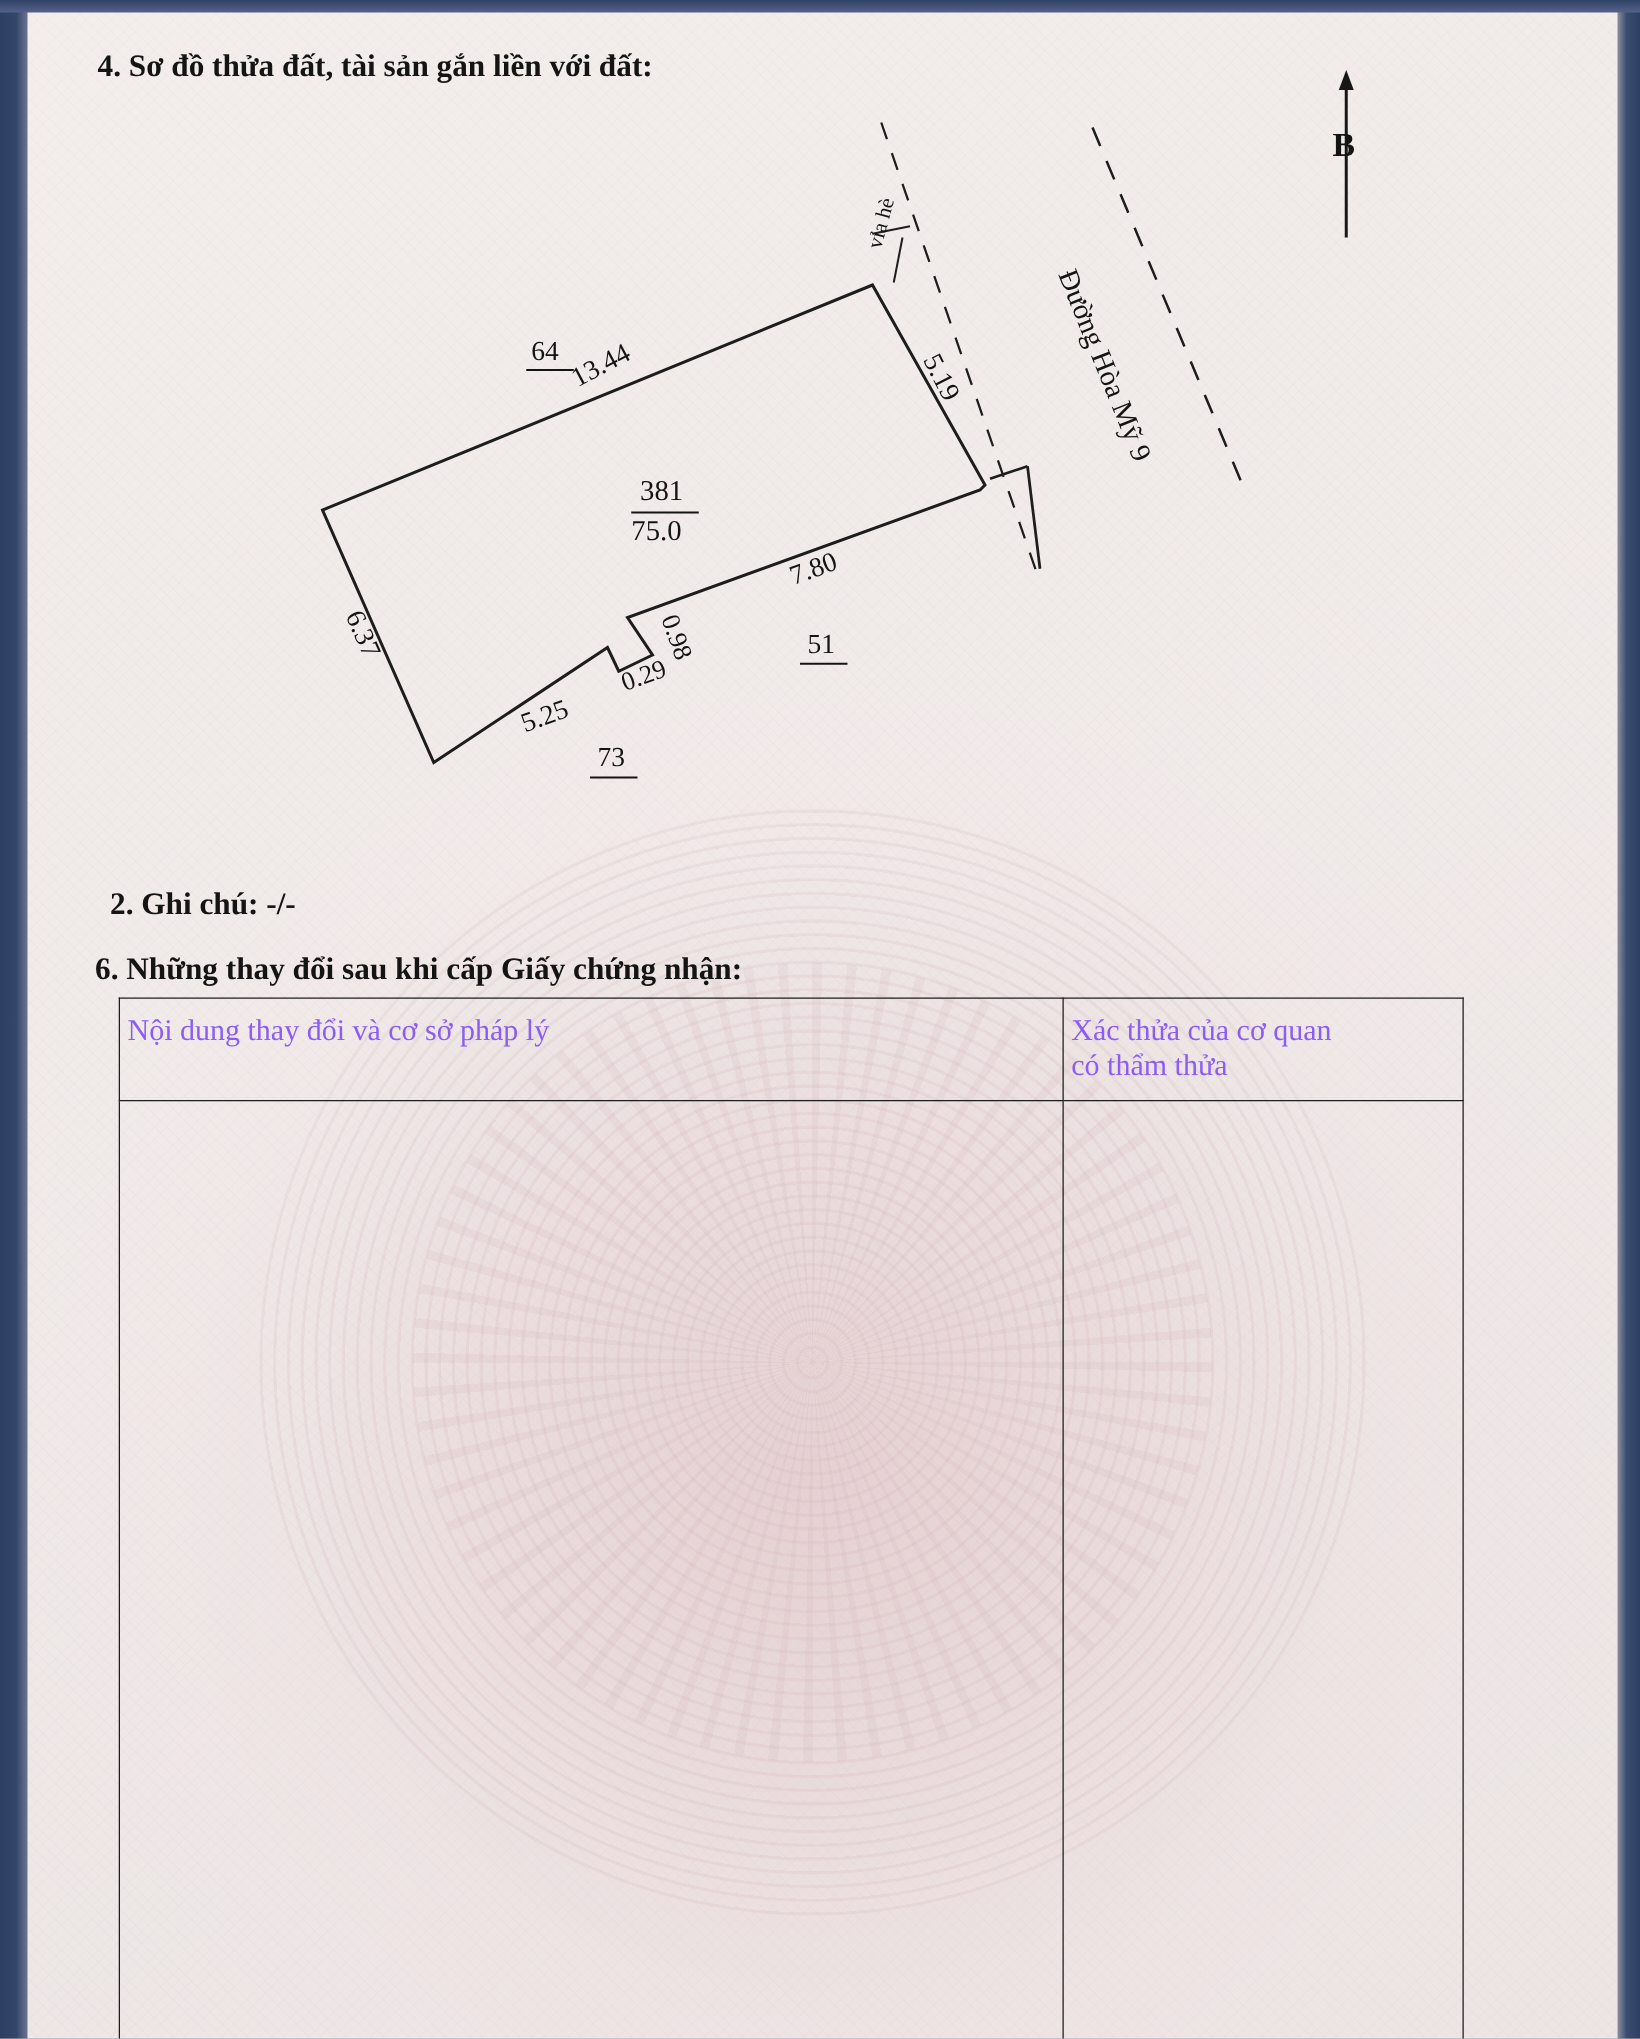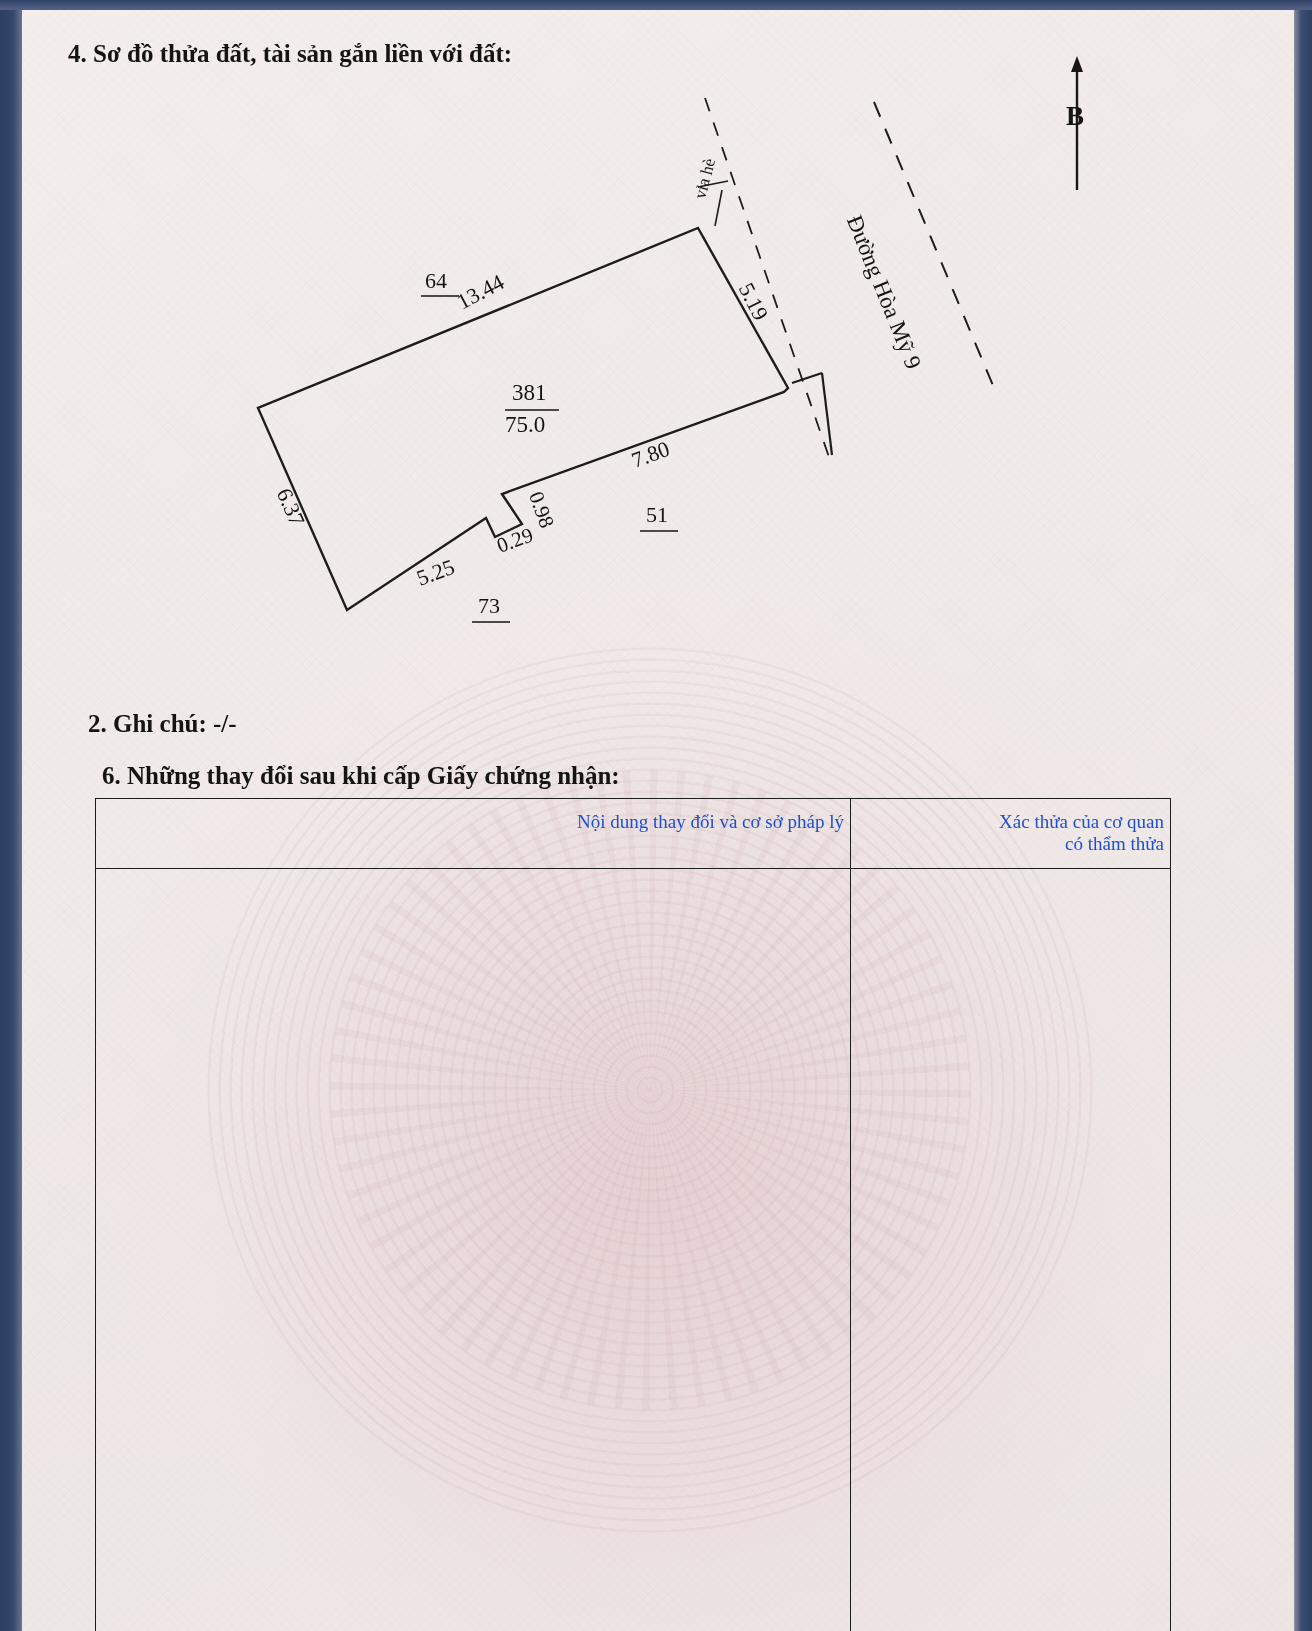--- a/index.html
+++ b/index.html
@@ -76,23 +76,23 @@
     pointer-events: none;
   }
 
   .heading {
     position: absolute;
     font-family: "Liberation Serif", serif;
     font-weight: bold;
     color: #141414;
     white-space: nowrap;
   }
-  #h-section4 { left: 68px; top: 40px; font-size: 25px; }
+  #h-section4 { left: 78px; top: 40px; font-size: 25px; }
   #h-section5 { left: 88px; top: 710px; font-size: 25px; }
-  #h-section6 { left: 102px; top: 762px; font-size: 25px; }
+  #h-section6 { left: 76px; top: 762px; font-size: 25px; }
 
   
   #diagram {
     position: absolute;
     left: 22px; top: 40px;
     width: 1272px; height: 650px;
   }
   #diagram svg { display: block; }
 
   
@@ -103,25 +103,25 @@
     border-collapse: collapse;
     table-layout: fixed;
   }
   #changes-table th, #changes-table td {
     border: 1.6px solid #1d1d1d;
     vertical-align: top;
   }
   #changes-table th {
     font-family: "Liberation Serif", serif;
     font-weight: normal;
-    font-size: 19px;
-    color: #1d4ed8;
+    font-size: 24px;
+    color: #8b5cf6;
     padding: 12px 6px;
     line-height: 1.18;
-    text-align: right;
+    text-align: left;
   }
   #changes-table td { height: 770px; }
   .col-a { width: 755px; }
   .col-b { width: 320px; }
 </style>
 </head>
 <body>
 
 <div id="page">
 

